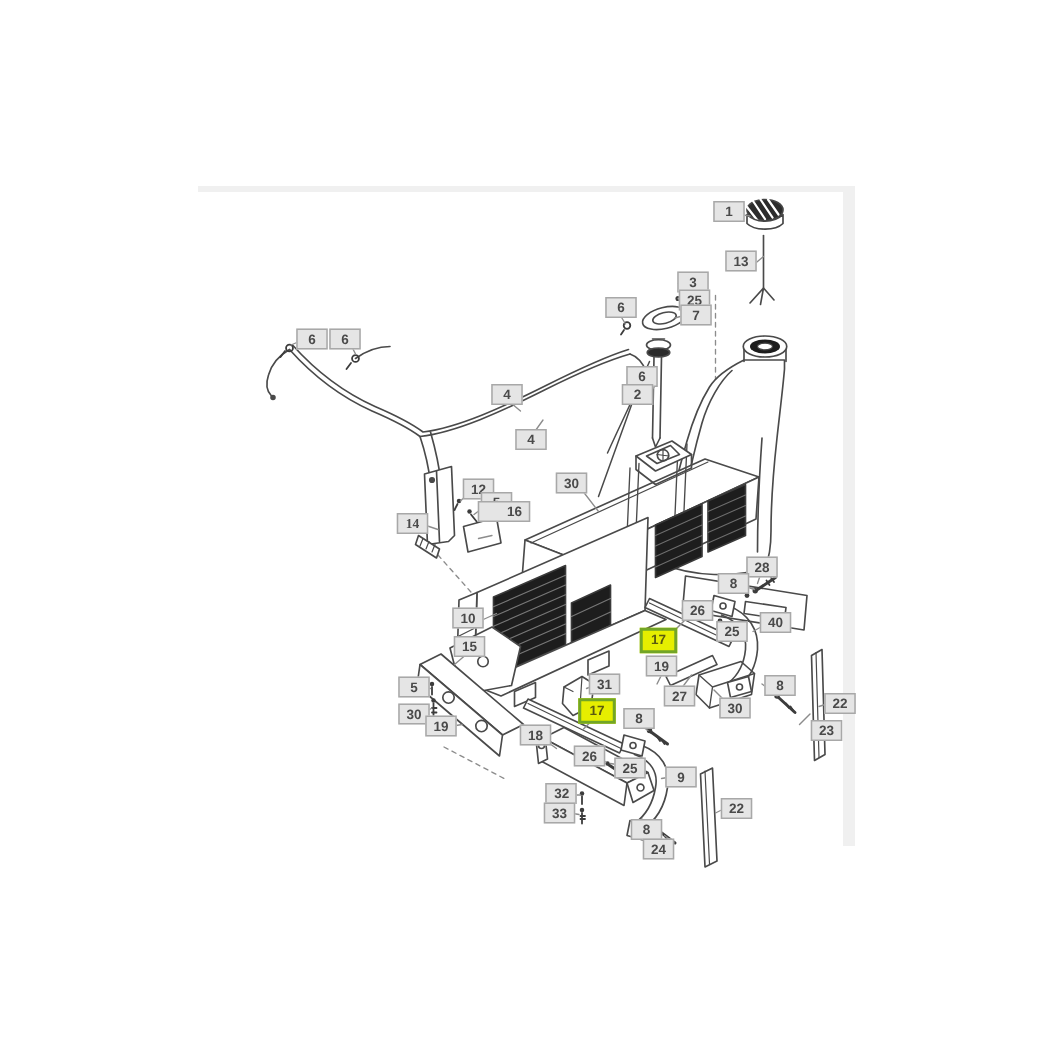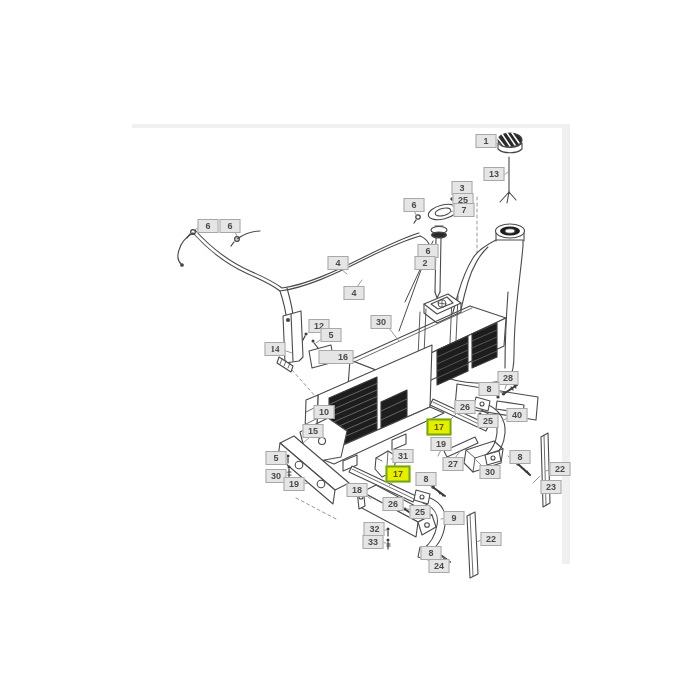--- a/index.html
+++ b/index.html
@@ -361,28 +361,28 @@
       <div class="part-label" style="left: 414px; top: 205px;">6</div>
       <div class="part-label" style="left: 208px; top: 226px;">6</div>
       <div class="part-label" style="left: 230px; top: 226px;">6</div>
       <div class="part-label" style="left: 338px; top: 263px;">4</div>
       <div class="part-label" style="left: 354px; top: 293px;">4</div>
       <div class="part-label" style="left: 428px; top: 251px;">6</div>
       <div class="part-label" style="left: 425px; top: 263px;">2</div>
       <div class="part-label" style="left: 319px; top: 326px;">12</div>
       <div class="part-label" style="left: 331px; top: 335px;">5</div>
       <div class="part-label" style="left: 275px; top: 349px; font-family: Liberation Serif, serif;">14</div>
-      <div class="part-label" style="left: 336px; top: 357px; padding-left: 18px;">16</div>
+      <div class="part-label" style="left: 336px; top: 341px; padding-left: 18px;">16</div>
       <div class="part-label" style="left: 381px; top: 322px;">30</div>
       <div class="part-label" style="left: 508px; top: 378px;">28</div>
       <div class="part-label" style="left: 489px; top: 389px;">8</div>
       <div class="part-label" style="left: 465px; top: 407px;">26</div>
       <div class="part-label" style="left: 488px; top: 421px;">25</div>
       <div class="part-label" style="left: 517px; top: 415px;">40</div>
-      <div class="part-label" style="left: 312px; top: 412px; margin-left: 12px;">10</div>
+      <div class="part-label" style="left: 312px; top: 412px;">10</div>
       <div class="part-label hl" style="left: 439px; top: 427px;">17</div>
       <div class="part-label" style="left: 441px; top: 444px;">19</div>
       <div class="part-label" style="left: 453px; top: 464px;">27</div>
       <div class="part-label" style="left: 490px; top: 472px;">30</div>
       <div class="part-label" style="left: 520px; top: 457px;">8</div>
       <div class="part-label" style="left: 560px; top: 469px;">22</div>
       <div class="part-label" style="left: 551px; top: 487px;">23</div>
       <div class="part-label" style="left: 313px; top: 431px;">15</div>
       <div class="part-label" style="left: 276px; top: 458px;">5</div>
       <div class="part-label" style="left: 276px; top: 476px;">30</div>

